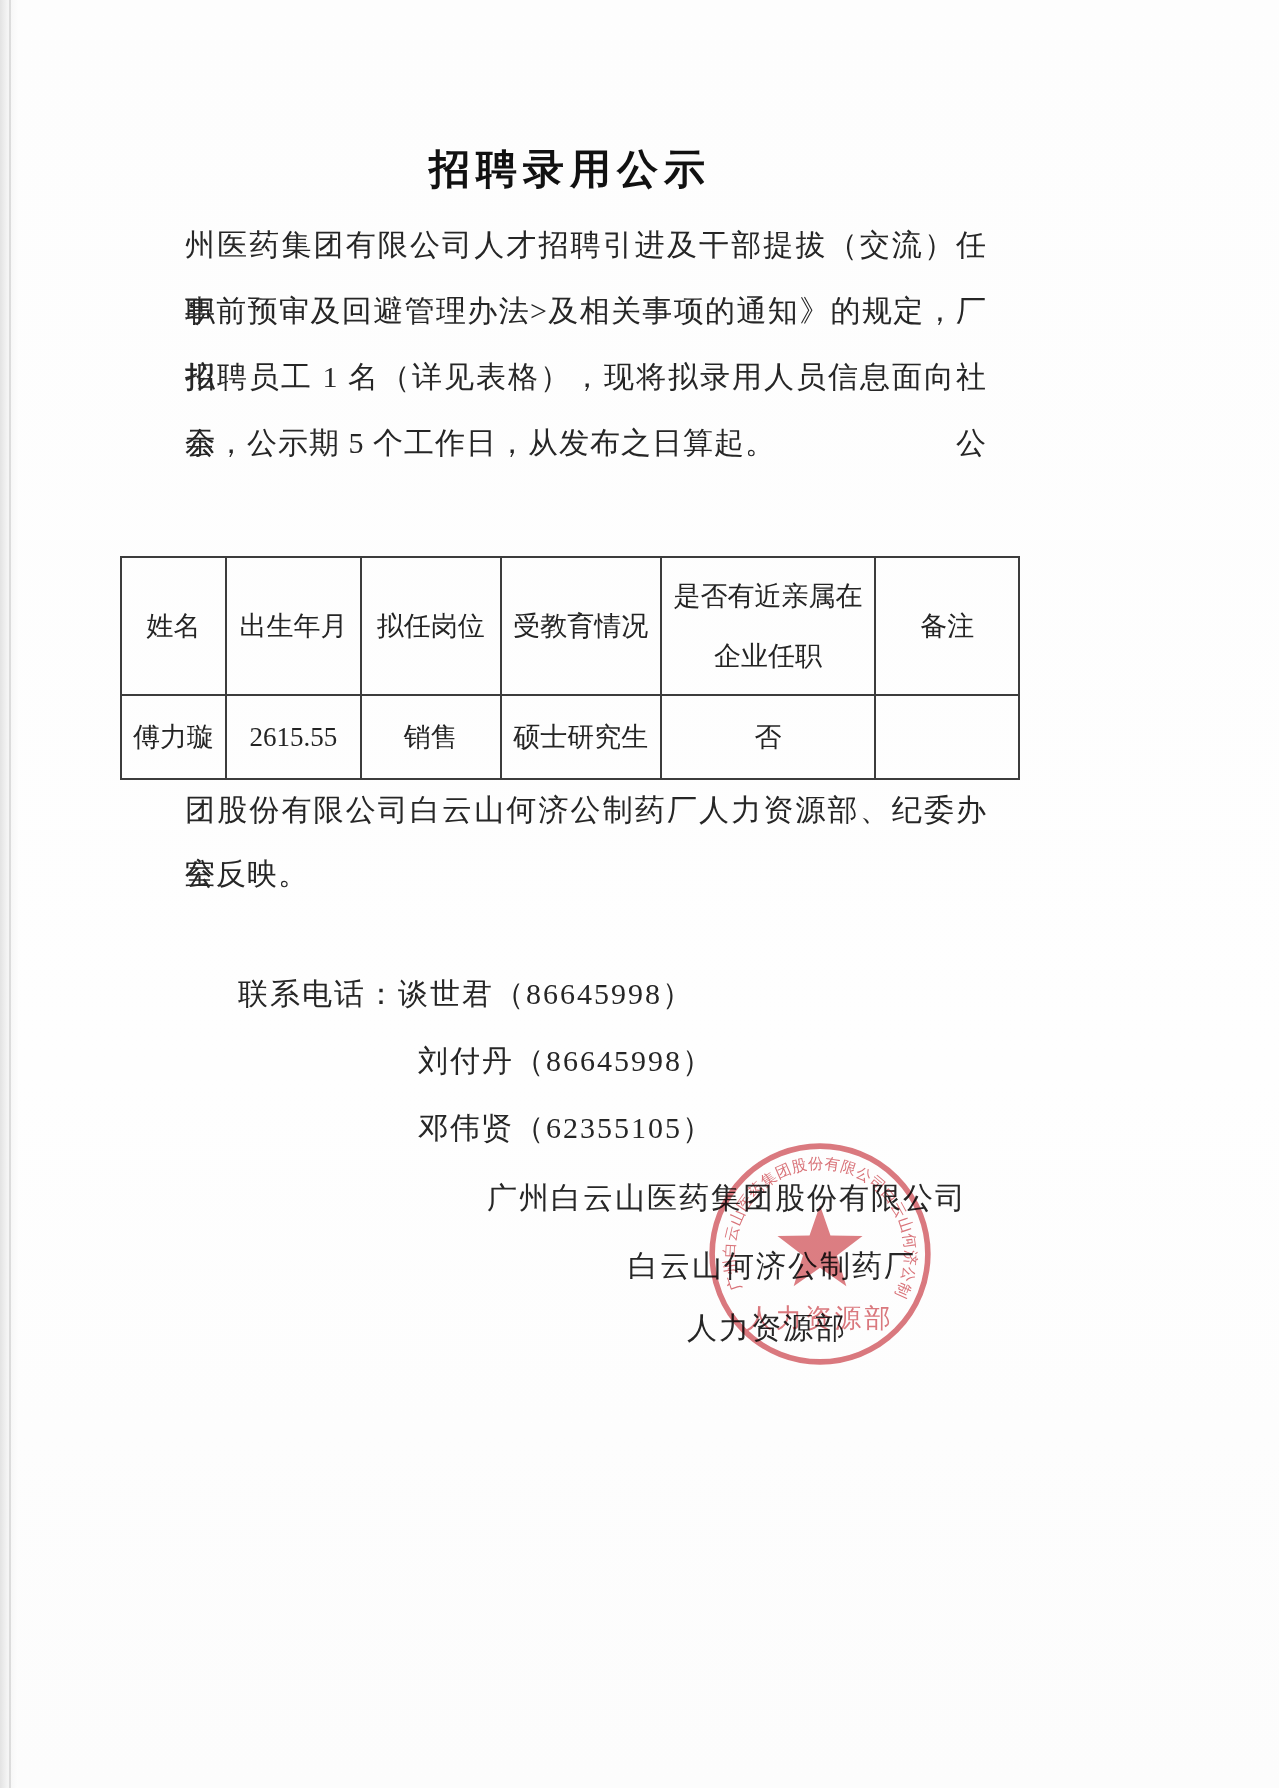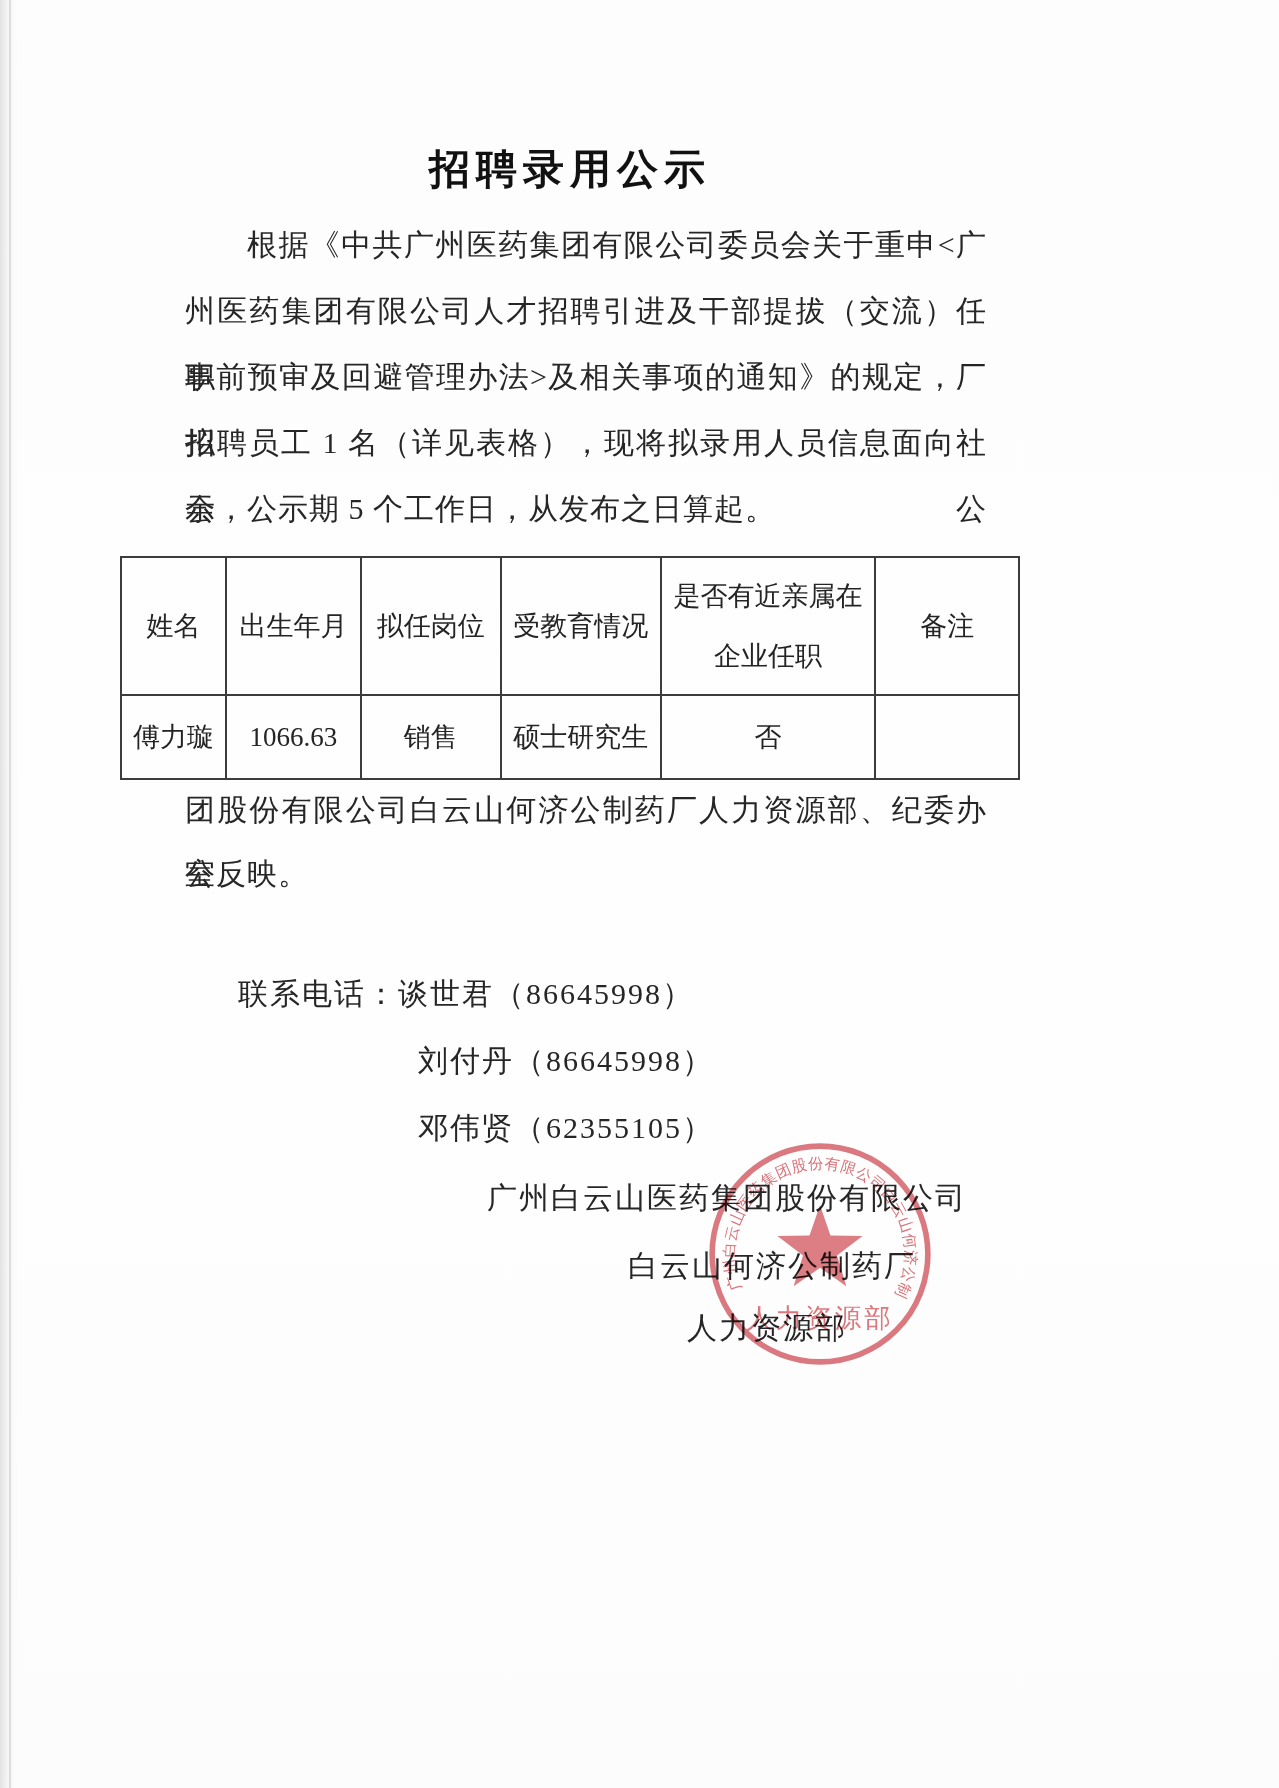--- a/index.html
+++ b/index.html
@@ -48,21 +48,20 @@
 
 <div class="page">
   <div class="scan-edge"></div>
   <div class="scan-line"></div>
 
   <div class="content">
 
     <div class="doc-title">招聘录用公示</div>
 
     <div class="para p1">
-      <div class="line just indent">根据《中共广州医药集团有限公司委员会关于重申&lt;广</div>
       <div class="line just">州医药集团有限公司人才招聘引进及干部提拔（交流）任职</div>
       <div class="line just">事前预审及回避管理办法&gt;及相关事项的通知》的规定，厂拟</div>
       <div class="line just">招聘员工 1 名（详见表格），现将拟录用人员信息面向社会公</div>
       <div class="line">示，公示期 5 个工作日，从发布之日算起。</div>
     </div>
 
     <table class="doc-table">
       <colgroup>
         <col style="width:11.7%">
           <col style="width:15%">
@@ -78,21 +77,21 @@
           <th>拟任岗位</th>
           <th>受教育情况</th>
           <th>是否有近亲属在
 企业任职</th>
           <th>备注</th>
         </tr>
       </thead>
       <tbody>
         <tr>
           <td>傅力璇</td>
-          <td>1066.63</td>
+          <td>2615.55</td>
           <td>销售</td>
           <td>硕士研究生</td>
           <td>否</td>
           <td></td>
         </tr>
       </tbody>
     </table>
 
     <div class="para p2">
       <div class="line just">团股份有限公司白云山何济公制药厂人力资源部、纪委办公</div>

